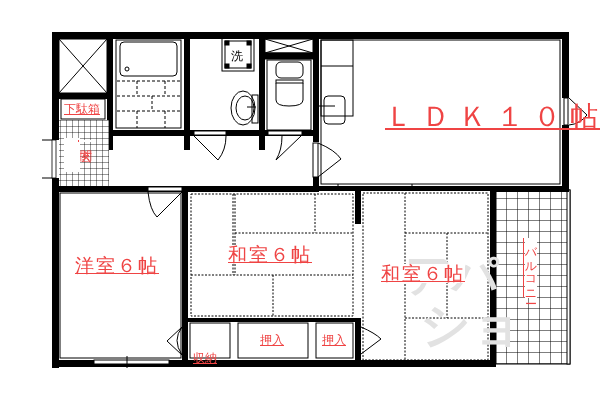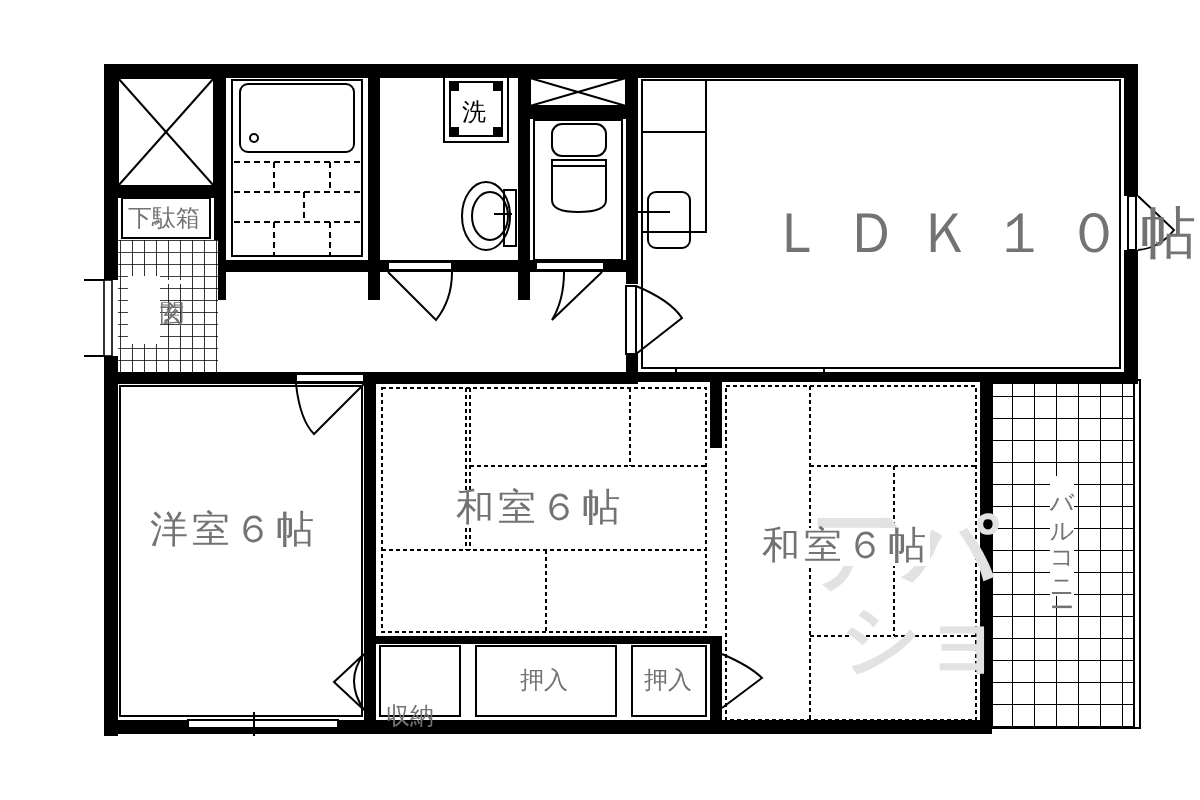--- a/index.html
+++ b/index.html
@@ -1,18 +1,18 @@
 <!DOCTYPE html>
 <html><head>
 <meta charset="utf-8">
 <style>
   html,body{margin:0;padding:0;background:#ffffff;}
   body{width:600px;height:400px;overflow:hidden;position:relative;font-family:"DejaVu Sans",sans-serif;}
   #plan{position:absolute;left:0;top:0;width:600px;height:400px;}
-  .lbl{position:absolute;color:#737373;white-space:nowrap;line-height:1;}
+  .lbl{position:absolute;color:#ef4444;white-space:nowrap;line-height:1;text-decoration:underline;}
   .big{font-size:19px;letter-spacing:2px;}
   .ldk{font-size:28px;letter-spacing:9px;}
   .small{font-size:12px;}
   .vert{writing-mode:vertical-rl;font-size:12px;letter-spacing:1px;}
   .wm{position:absolute;color:#e2e2e2;font-weight:bold;font-size:46px;white-space:nowrap;line-height:1;}
 </style>
 </head>
 <body>
 
 <svg id="plan" viewBox="0 0 600 400" xmlns="http://www.w3.org/2000/svg">
@@ -172,21 +172,21 @@
   </g>
 
   <g stroke="#000" fill="none" stroke-width="1">
     <rect x="190" y="323" width="40" height="35"></rect>
     <rect x="238" y="323" width="70" height="35"></rect>
     <rect x="316" y="323" width="37" height="35"></rect>
   </g>
 </svg>
 
 <div class="wm" style="left:405px;top:252px;">アパ</div>
-<div class="wm" style="left:420px;top:300px;font-size:40px;">ショ</div>
+<div class="wm" style="left:420px;top:300px;font-size:50px;">ショ</div>
 
 <div class="lbl ldk" style="left:385px;top:103px;">ＬＤＫ１０帖</div>
 <div class="lbl big" style="left:75px;top:256px;">洋室６帖</div>
 <div class="lbl big" style="left:228px;top:245px;background:#fff;">和室６帖</div>
 <div class="lbl big" style="left:381px;top:264px;background:#fff;">和室６帖</div>
 <div class="lbl small" style="left:64px;top:103px;">下駄箱</div>
 <div class="lbl vert" style="left:80px;top:140px;background:#fff;">玄関</div>
 <div class="lbl small" style="left:193px;top:352px;">収納</div>
 <div class="lbl small" style="left:260px;top:334px;">押入</div>
 <div class="lbl small" style="left:322px;top:334px;">押入</div>

